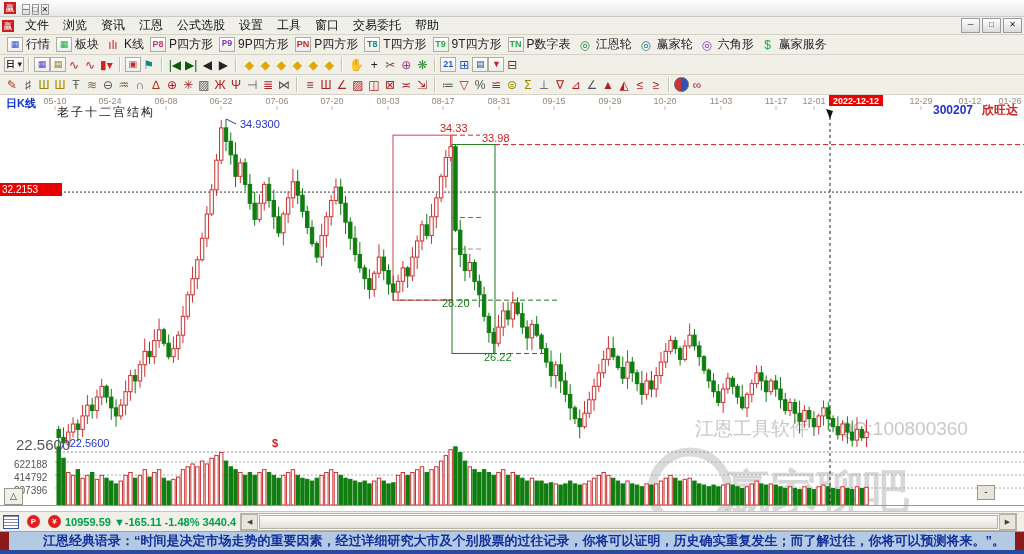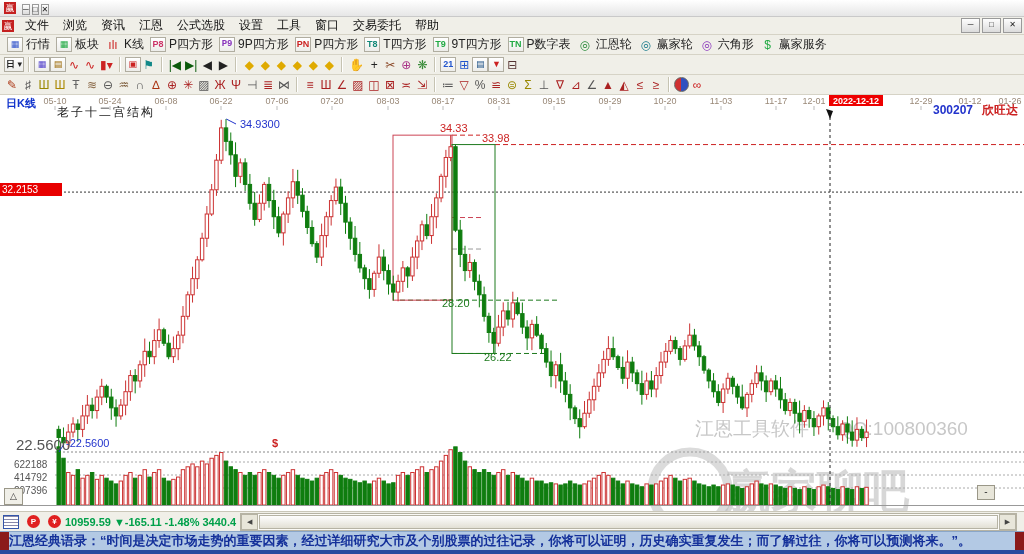--- a/index.html
+++ b/index.html
@@ -42,21 +42,21 @@
   .idx-text{color:#00a04a;font-weight:bold;white-space:nowrap;}
   .hscroll{flex:1;display:flex;align-items:center;height:16px;margin:0 4px;border:1px solid #b6b3a4;background:#fbfaf6;}
   .hs-btn{width:15px;height:14px;background:#e8e6da;border:1px solid #b6b3a4;font-size:7px;line-height:13px;text-align:center;color:#444;flex:none;}
   .hs-thumb{height:12px;flex:1;margin:0 1px;background:linear-gradient(#fefefe,#e2e0d4);border:1px solid #b6b3a4;}
   .sb-right{display:flex;align-items:center;border-left:1px solid #c9c6b8;padding:0 5px;height:100%;color:#111;white-space:nowrap;}
   .antenna{display:inline-flex;align-items:flex-end;gap:1px;margin-right:4px;}
   .antenna i{display:block;width:2px;background:#cc2222;}
   
   .quotebar{height:23px;background:#b3c9e4;border-top:1px solid #8aa6c8;border-bottom:4px solid #2a4a9e;display:flex;align-items:center;box-sizing:border-box;font-size:13px;color:#14309a;font-weight:bold;overflow:hidden;}
   .cap{width:9px;height:100%;background:#8b1a1a;flex:none;}
-  .quote-text{white-space:nowrap;}
+  .quote-text{margin-left:34px;white-space:nowrap;}
 </style>
 </head>
 <body>
 
 <div class="titlebar">
   <span class="app-icon">赢</span>
   <span id="win-ctrls"><span class="win-btn">─</span><span class="win-btn">□</span><span class="win-btn">✕</span></span>
 </div>
 
 <div class="menubar">

